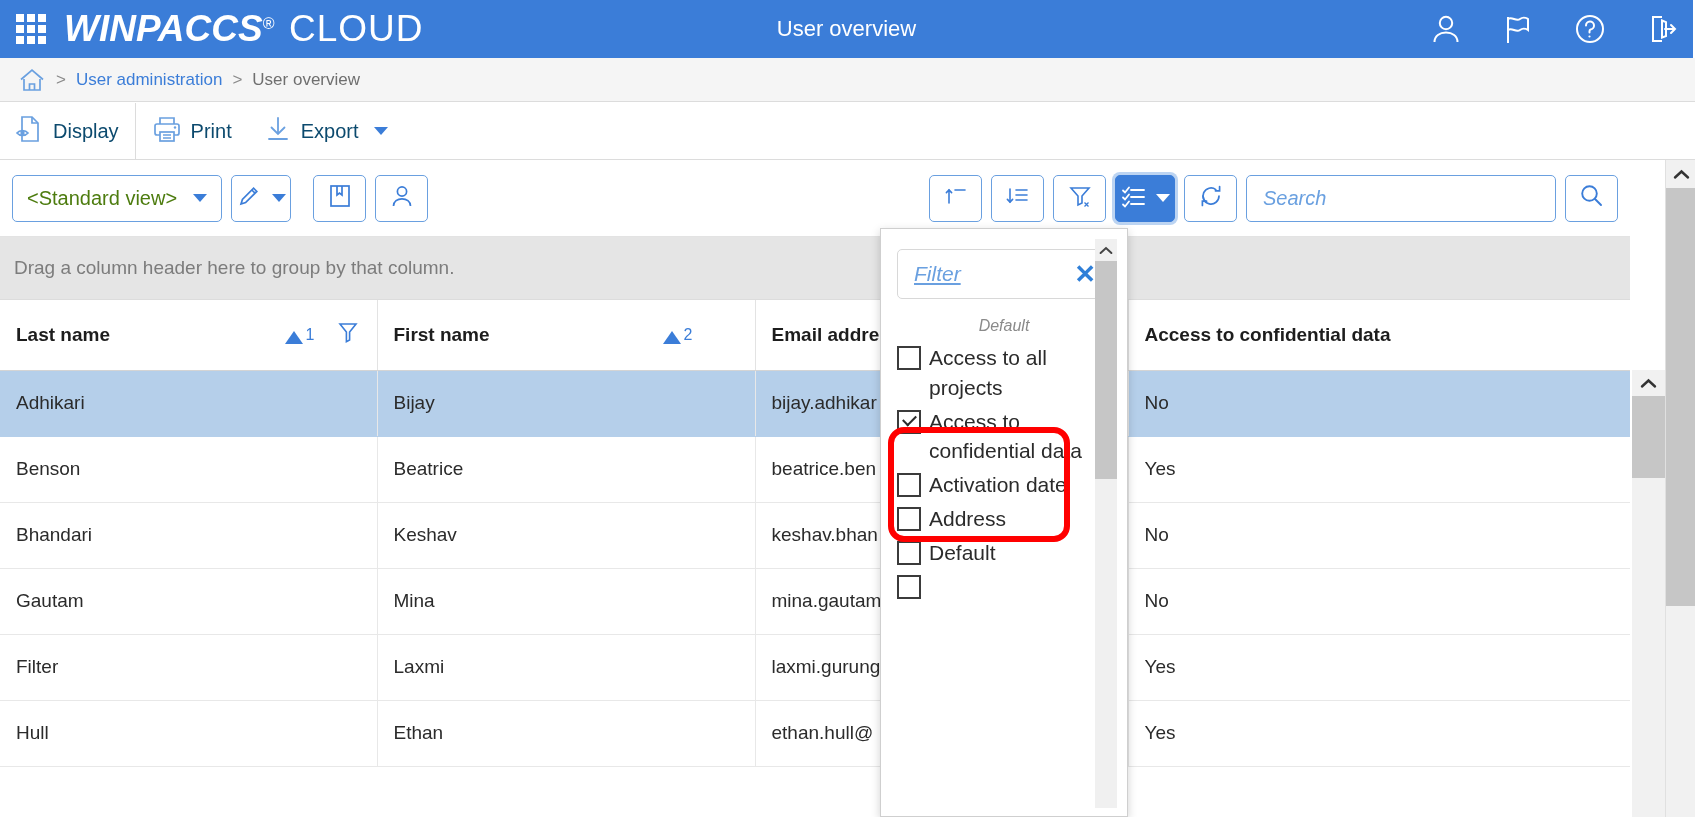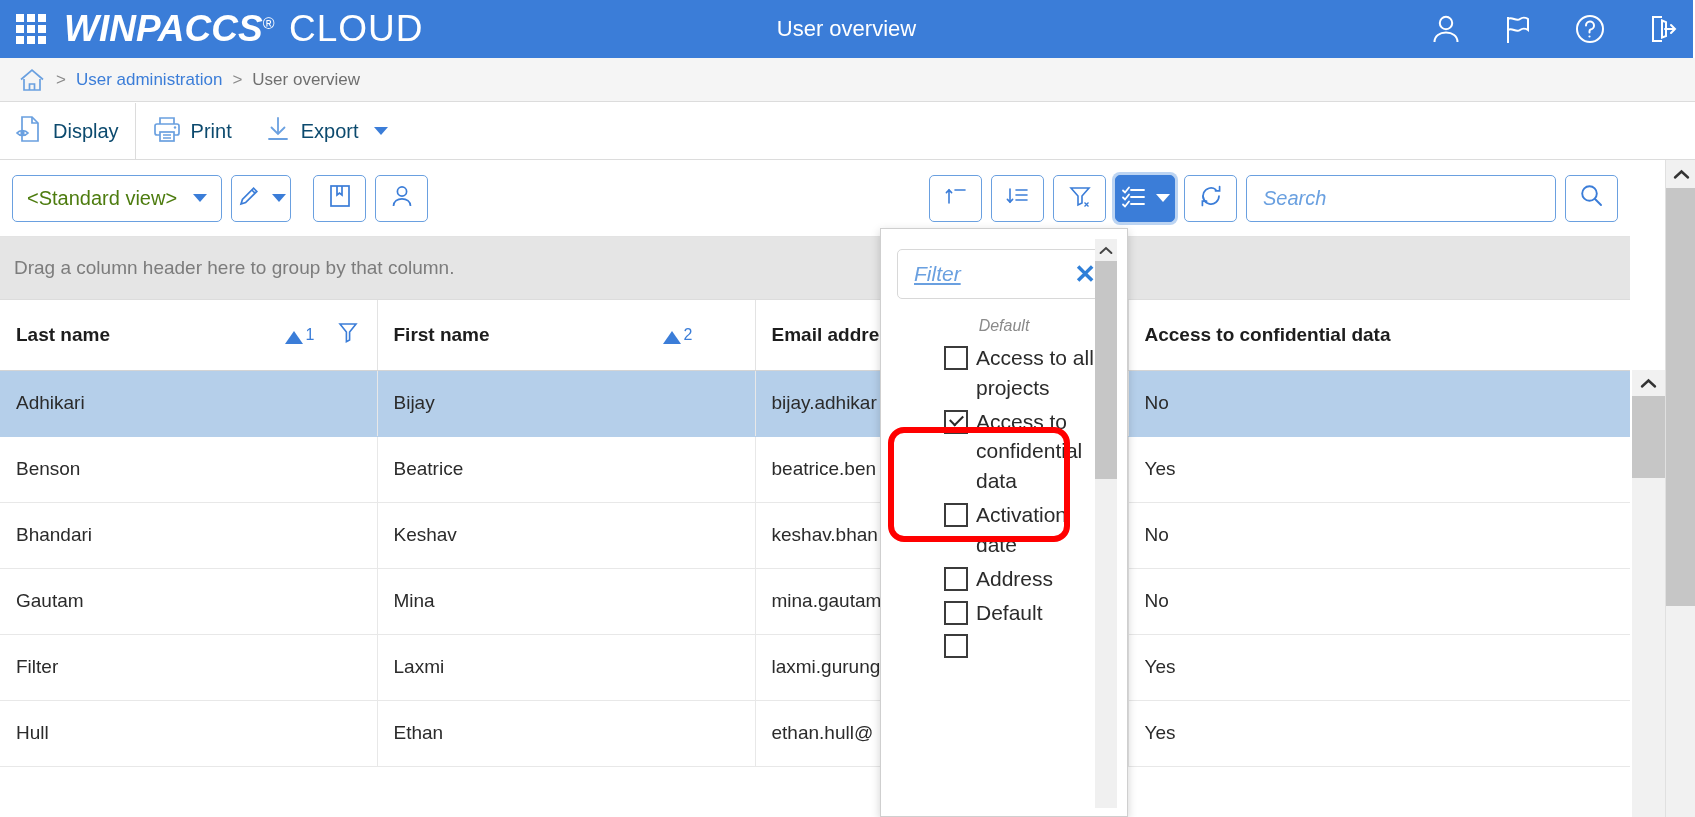--- a/index.html
+++ b/index.html
@@ -157,21 +157,21 @@
     text-decoration: underline;
   }
   .chooser-filter input::placeholder { color: #6aa0e0; font-style: italic; opacity: 1; }
   .clear-x {
     color: #2f7fd8; font-size: 26px; font-weight: bold; line-height: 1;
     cursor: pointer; margin-left: 6px;
   }
   .chooser-section {
     color: #8a8a8a; font-size: 16px; text-align: center; margin-top: 18px; margin-bottom: 6px; font-style: italic;
   }
-  .chooser-list { padding-left: 16px; padding-right: 28px; margin-left: 47px; }
+  .chooser-list { padding-left: 16px; padding-right: 28px; }
   .ch-item {
     display: flex; align-items: flex-start; gap: 8px; font-size: 21px;
     color: #2b2b2b; line-height: 1.42; padding: 2px 0; cursor: pointer;
   }
   .cbox {
     width: 24px; height: 24px; border: 2px solid #3b3b3b; background: #fff;
     flex: 0 0 24px; margin-top: 3px; position: relative;
   }
   .cbox.checked::after {
     content: ""; position: absolute; left: 4px; top: 3px; width: 11px; height: 6px;

